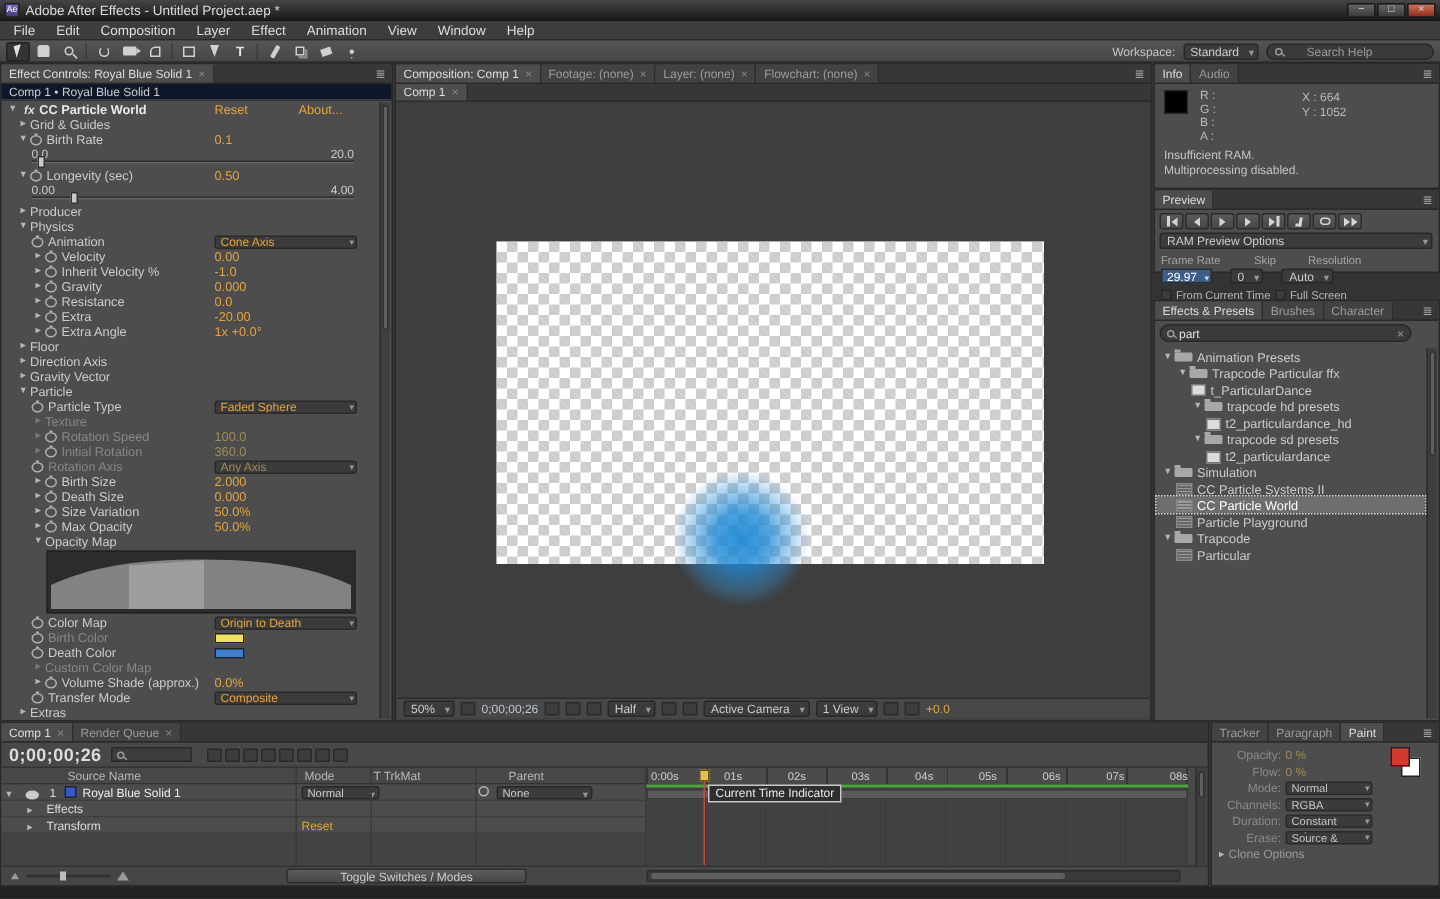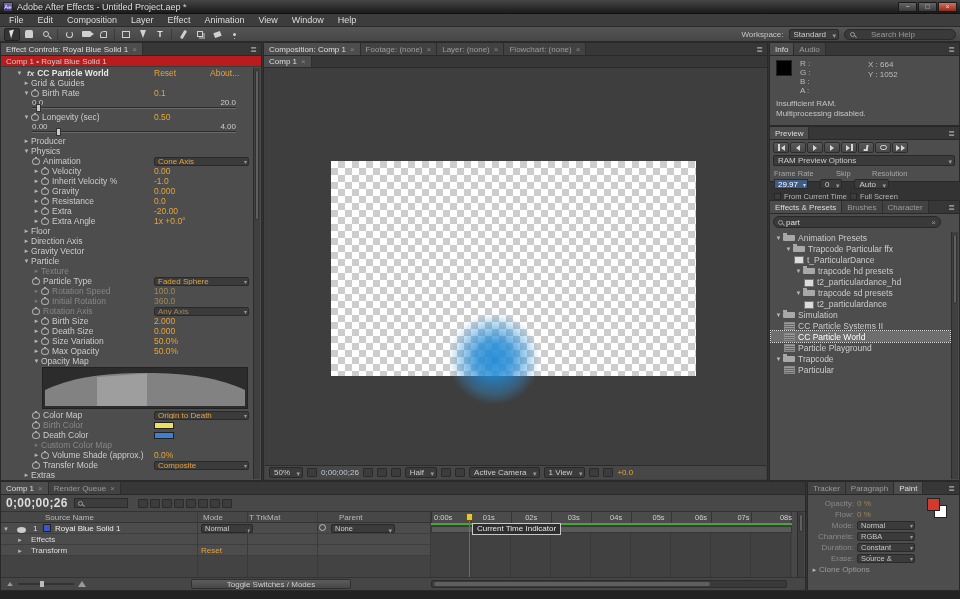--- a/index.html
+++ b/index.html
@@ -50,22 +50,22 @@
   .ptab{display:flex;align-items:center;gap:4px;padding:0 5px;font-size:8px;color:#9b9b9b;background:#424242;border-right:1px solid #2d2d2d;white-space:nowrap;text-align:center;}
   .ptab.active{background:#4d4d4d;color:#ddd;}
   .tabx::before{content:"×";color:#888;font-size:8px;}
   .pmenu{margin-left:auto;align-self:center;color:#aaa;font-size:8px;padding:0 4px;}
   .pmenu::before{content:"≣";}
   .vscroll{position:absolute;right:1px;width:7px;background:#3f3f3f;border-left:1px solid #2c2c2c;}
   .vthumb{position:absolute;left:1px;right:1px;background:#5f5f5f;border:1px solid #333;border-radius:2px;}
 
   
   #ec{left:0;top:42px;width:262px;height:439px;}
-  #ec .bc{height:11px;background:#b91c1c;border-bottom:1px solid #3a3a3a;display:flex;align-items:center;padding:0 5px;font-size:8px;color:#ccc;}
-  #ec .body{position:absolute;top:25px;bottom:1px;left:0;right:9px;overflow:hidden;margin-left:11px;}
+  #ec .bc{height:11px;background:#0f172a;border-bottom:1px solid #3a3a3a;display:flex;align-items:center;padding:0 5px;font-size:8px;color:#ccc;}
+  #ec .body{position:absolute;top:25px;bottom:1px;left:0;right:9px;overflow:hidden;}
   .r{position:relative;height:10px;display:flex;align-items:center;font-size:8.5px;color:#ccc;white-space:nowrap;}
   .l0{padding-left:3px;}.l1{padding-left:10px;}.l2{padding-left:20px;}
   .tw{width:9px;flex:0 0 9px;color:#b5b5b5;font-size:6px;text-align:center;}
   .tw.open::before{content:"▼";}
   .tw.closed::before{content:"►";}
   .sw{flex:0 0 8px;width:7px;height:7px;border:1px solid #b0b0b0;border-radius:50%;margin-right:3px;position:relative;}
   .sw::before{content:"";position:absolute;top:-2px;left:2px;width:2px;height:1px;background:#b0b0b0;}
   .val{position:absolute;left:142px;color:var(--accent);}
   .ddp{position:absolute;left:142px;width:95px;height:9px;background:#3b3b3b;border:1px solid #2a2a2a;border-radius:2px;color:var(--accent);font-size:8px;line-height:7px;padding:0 10px 0 3px;overflow:hidden;display:flex;align-items:center;}
   .ddp::after{content:"▾";position:absolute;right:1px;top:1px;font-size:6px;color:#999;}
@@ -368,30 +368,30 @@
         <span class="lbl">Direction Axis</span>
       </div>
     <div class="r l1">
         <span class="tw closed"></span>
         <span class="lbl">Gravity Vector</span>
       </div>
     <div class="r l1">
         <span class="tw open"></span>
         <span class="lbl">Particle</span>
       </div>
-    <div class="r l2 dis">
-        <span class="tw closed"></span>
-        <span class="lbl">Texture</span>
-      </div>
     <div class="r l2">
         <span class="sw"></span>
         <span class="lbl">Particle Type</span>
         <span class="ddp">
           <span>Faded Sphere</span>
         </span>
+      </div>
+    <div class="r l2 dis">
+        <span class="tw closed"></span>
+        <span class="lbl">Texture</span>
       </div>
     <div class="r l2 dis">
         <span class="tw closed"></span>
         <span class="sw"></span>
         <span class="lbl">Rotation Speed</span>
         <span class="val">100.0</span>
       </div>
     <div class="r l2 dis">
         <span class="tw closed"></span>
         <span class="sw"></span>

